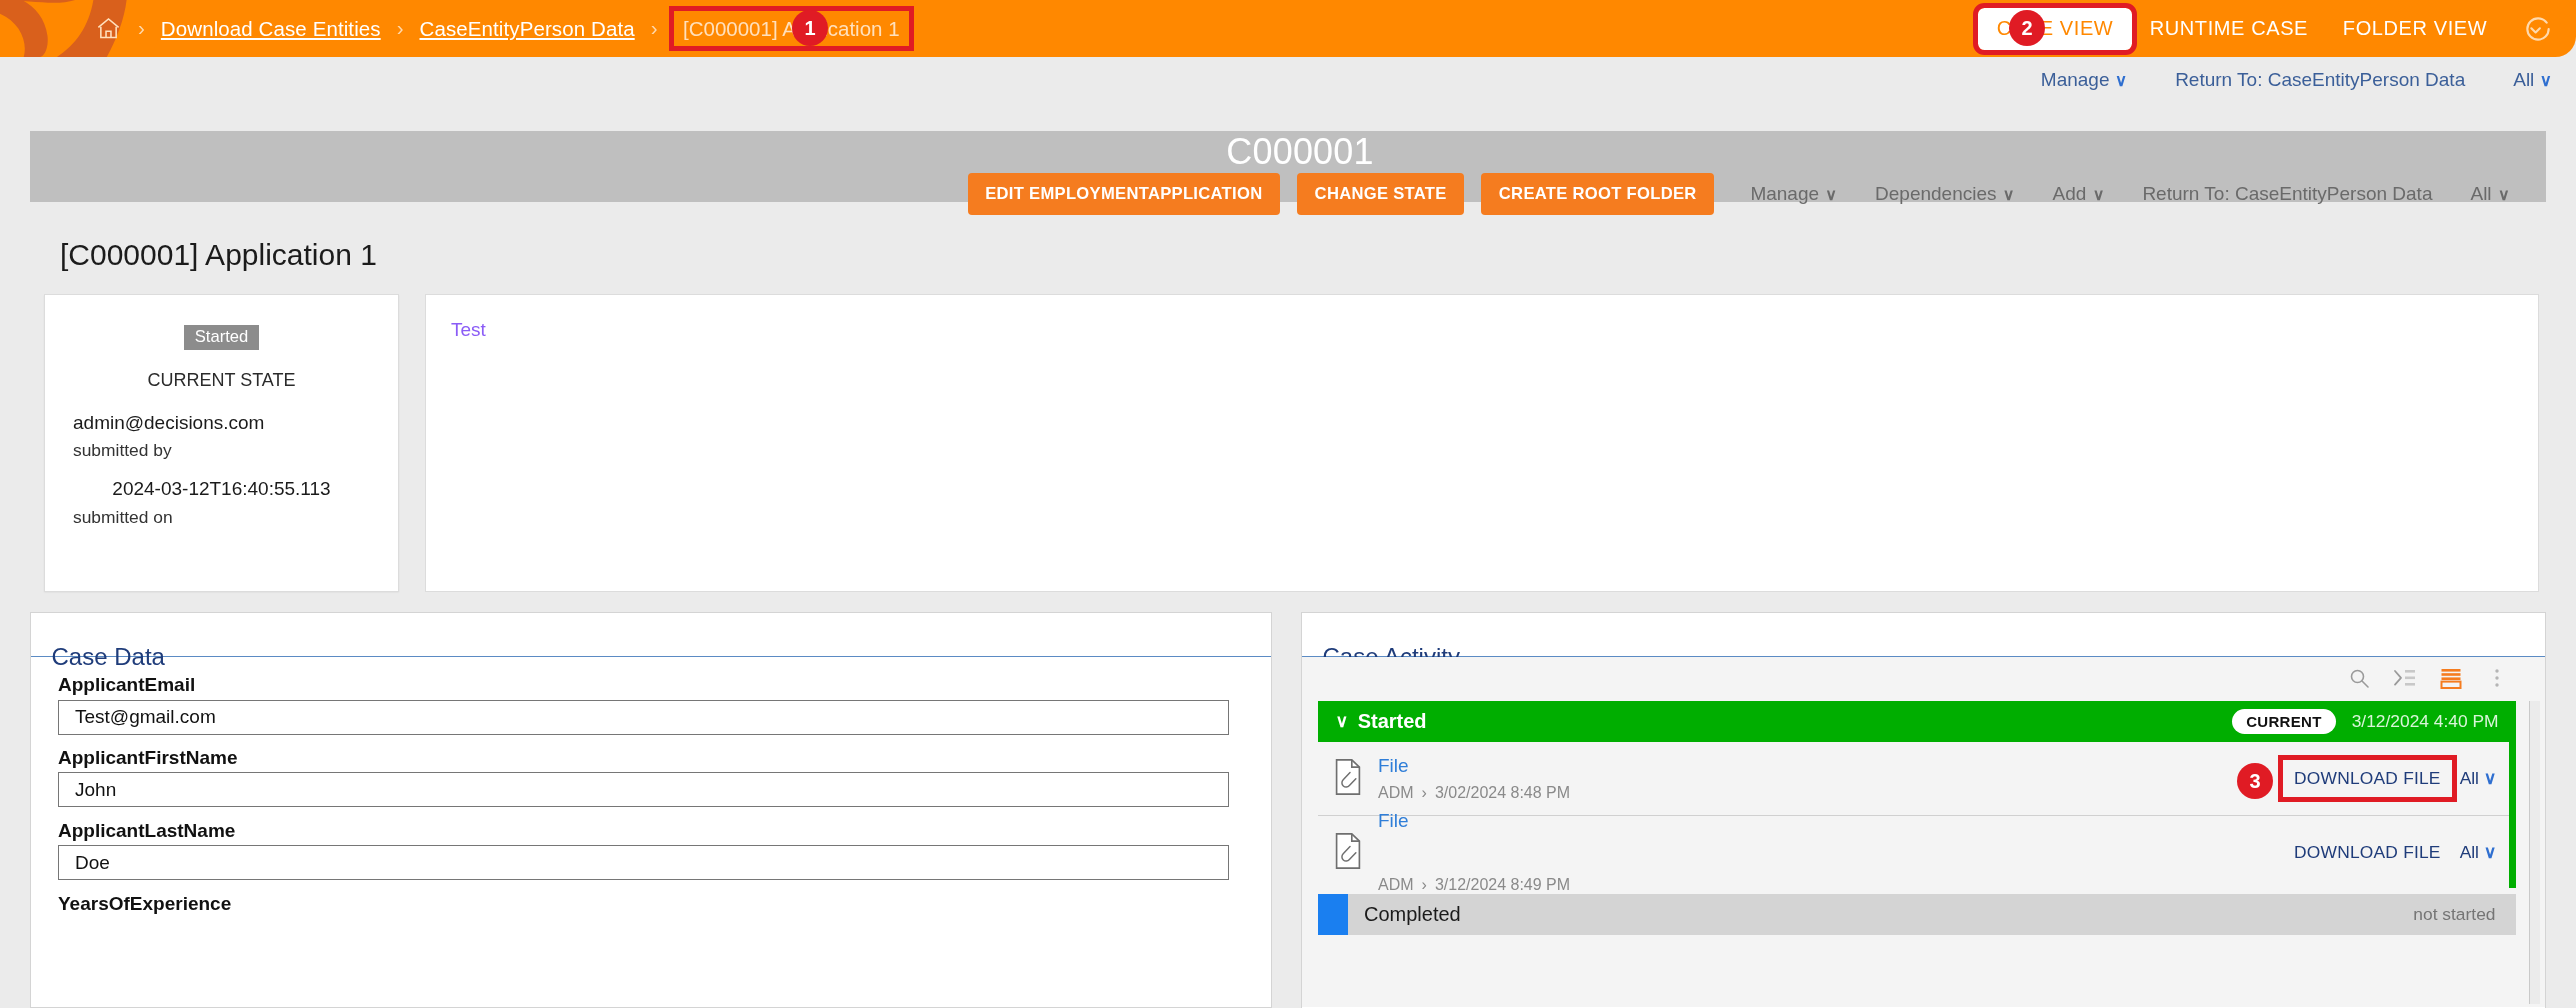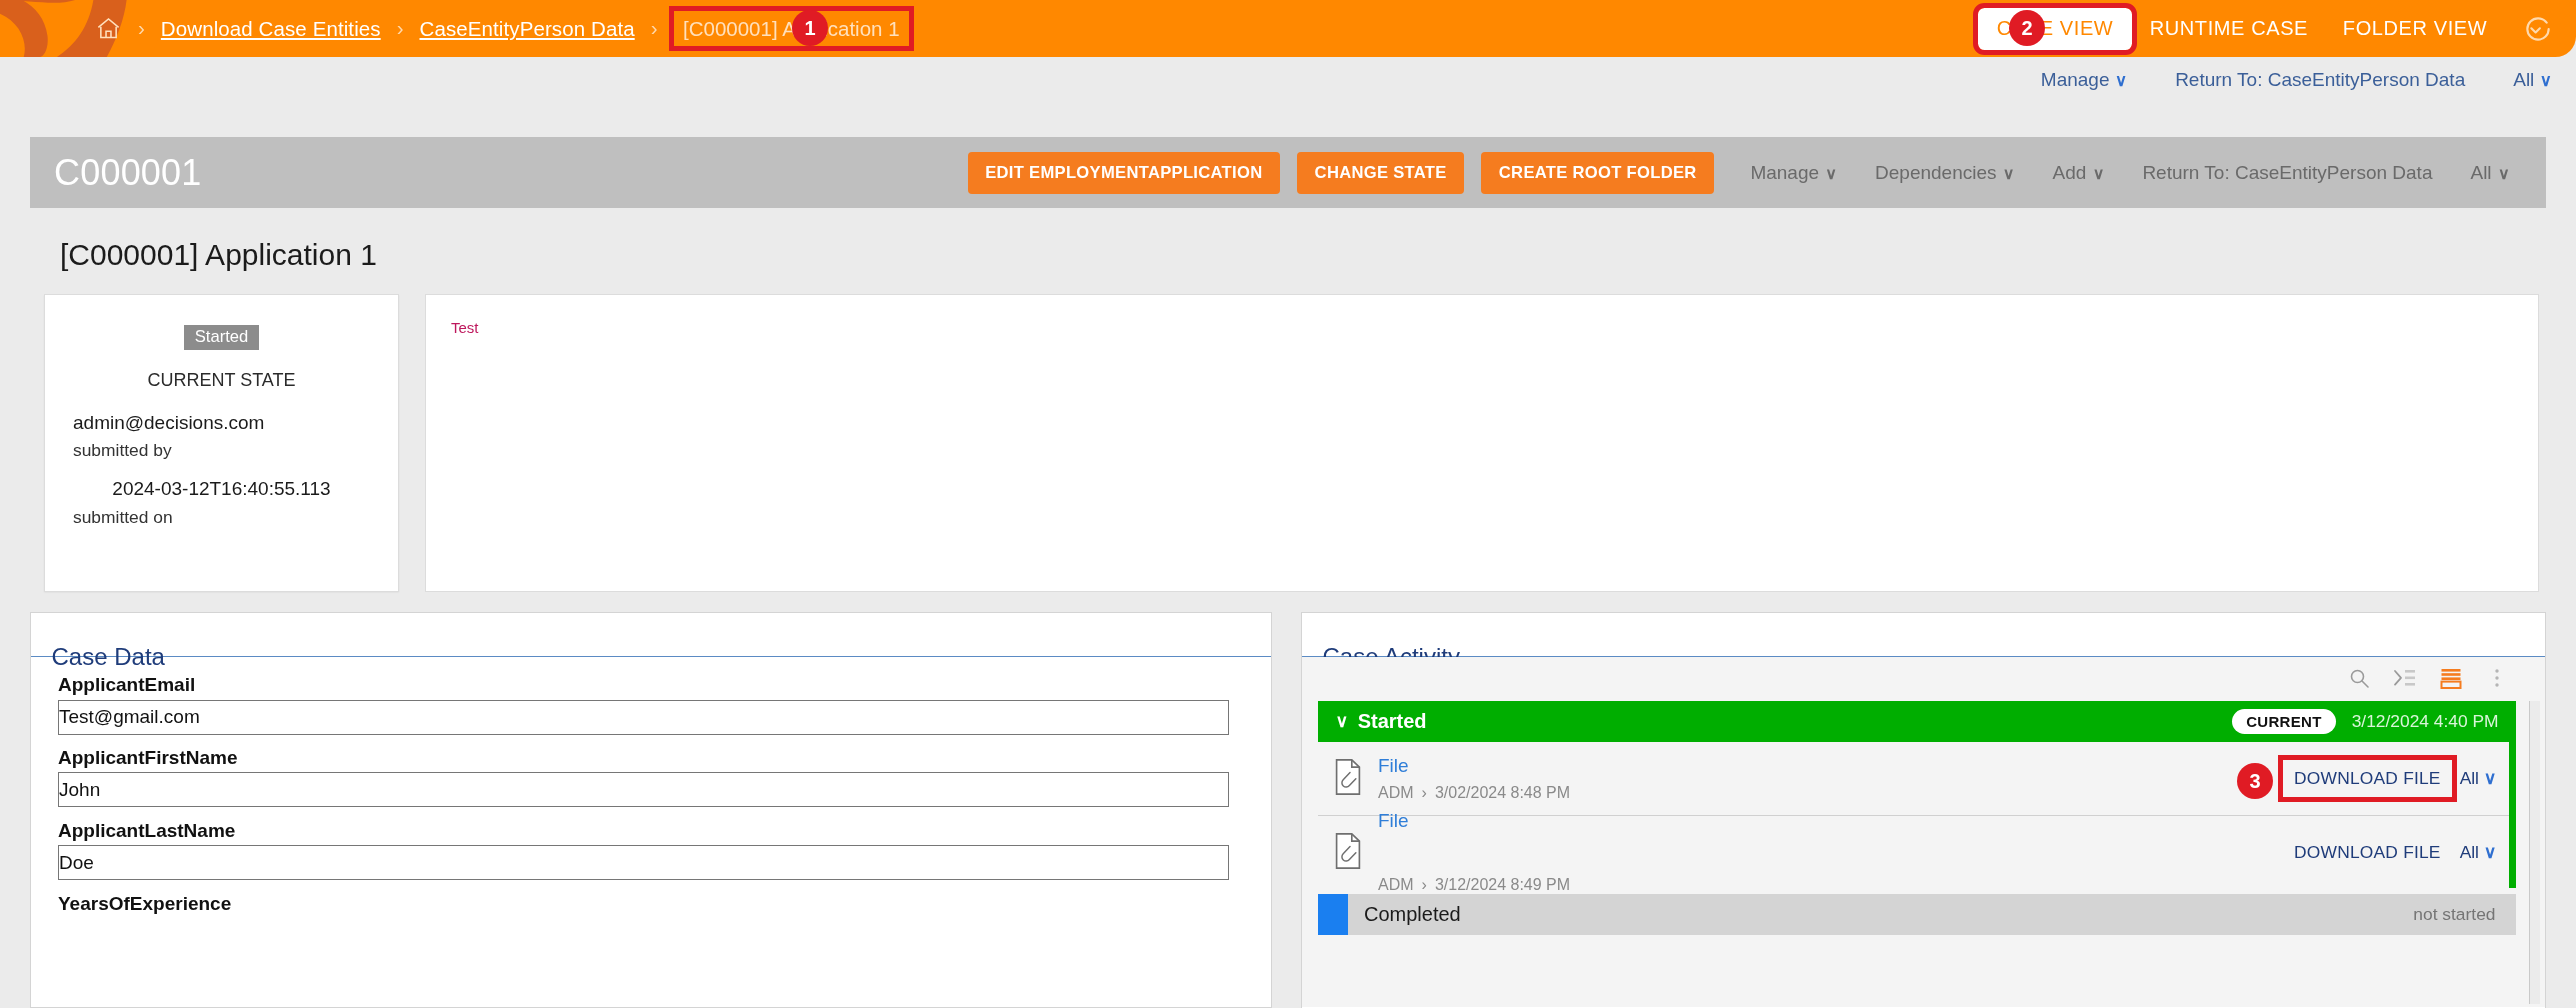--- a/index.html
+++ b/index.html
@@ -107,26 +107,27 @@
     color: #3b5f99;
     font-size: 19px;
     padding: 0 24px;
     white-space: nowrap;
   }
   .caret { color: #2f6fd0; font-weight: bold; margin-left: 5.5px; font-size: 16.6px; }
 
   
   .titlebar {
     position: absolute;
-    left: 30px; top: 137px;
+    left: 30px; top: 131px;
     width: 2516px;
     height: 71px;
     background: #bfbfbf;
     display: flex;
     align-items: center;
+    flex-direction: column;
   }
   .case-id {
     color: #ffffff;
     font-size: 36px;
     padding-left: 24px;
     letter-spacing: 0.2px;
     flex: 0 0 auto;
   }
   .tb-actions {
     margin-left: auto;
@@ -207,21 +208,21 @@
 
   
   .note-panel {
     position: absolute;
     left: 425px; top: 294px;
     width: 2114px;
     height: 298px;
     background: #ffffff;
     border: 0.8px solid #dcdcdc;
   }
-  .note-text { font-size: 15px; color: #be185d; padding: 24px 0 0 25px; }
+  .note-text { font-size: 19px; color: #8b5cf6; padding: 24px 0 0 25px; }
 
   
   .panel {
     position: absolute;
     background: #ffffff;
     border: 0.8px solid #d4d4d4;
   }
   .panel-case-data { left: 30px; top: 612px; width: 1242px; height: 396px; }
   .panel-case-act  { left: 1301px; top: 612px; width: 1245px; height: 399px; }
 
@@ -242,21 +243,21 @@
     font-weight: bold;
     margin: 12.6px 0 3.2px 0;
   }
   .fld-input {
     width: 1171px;
     height: 35px;
     border: 0.8px solid #767676;
     background: #ffffff;
     font-size: 19px;
     color: #111;
-    padding: 0 0;
+    padding: 0 16px;
     font-family: "Liberation Sans", sans-serif;
     display: block;
   }
   .fld-input:first-of-type { margin-top: 0; }
 
   
   .act-body { background: #f4f4f4; height: 350px; position: relative; }
   .act-toolbar {
     height: 44px;
     display: flex;

